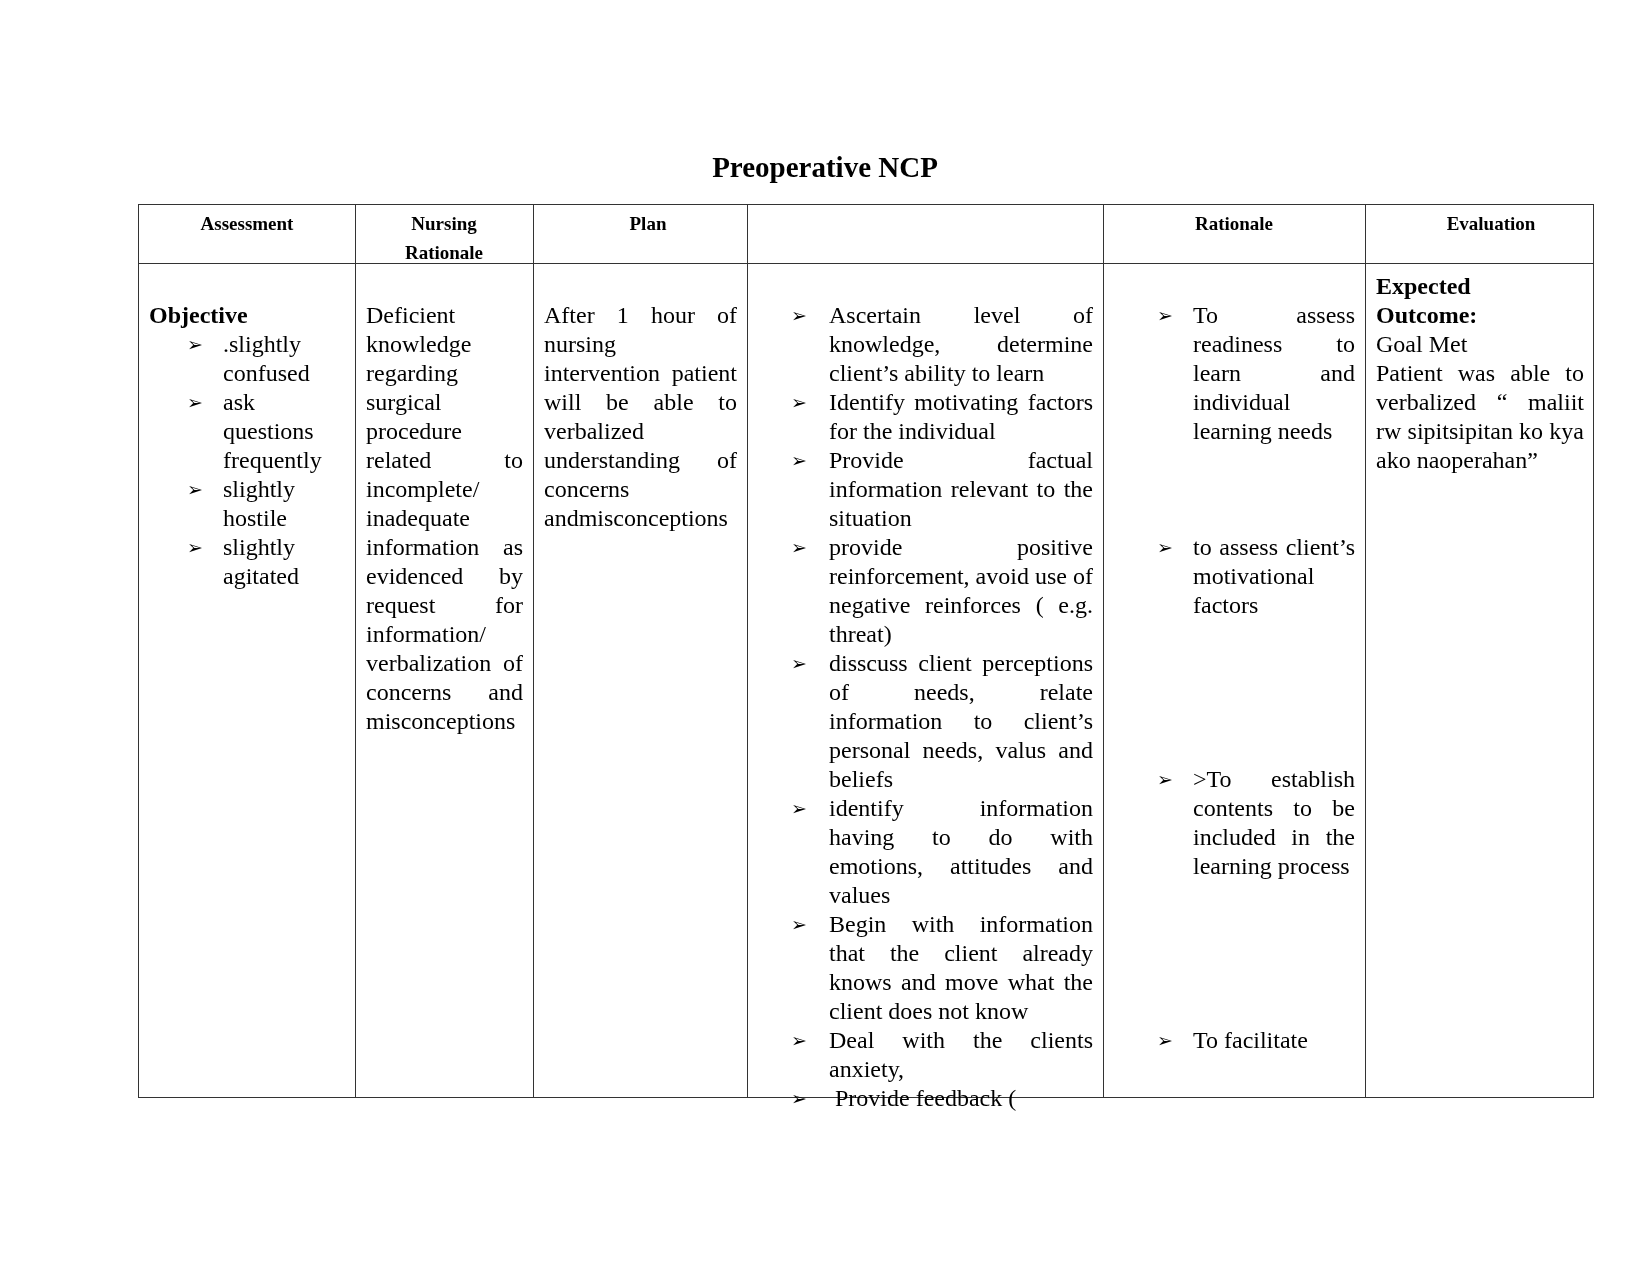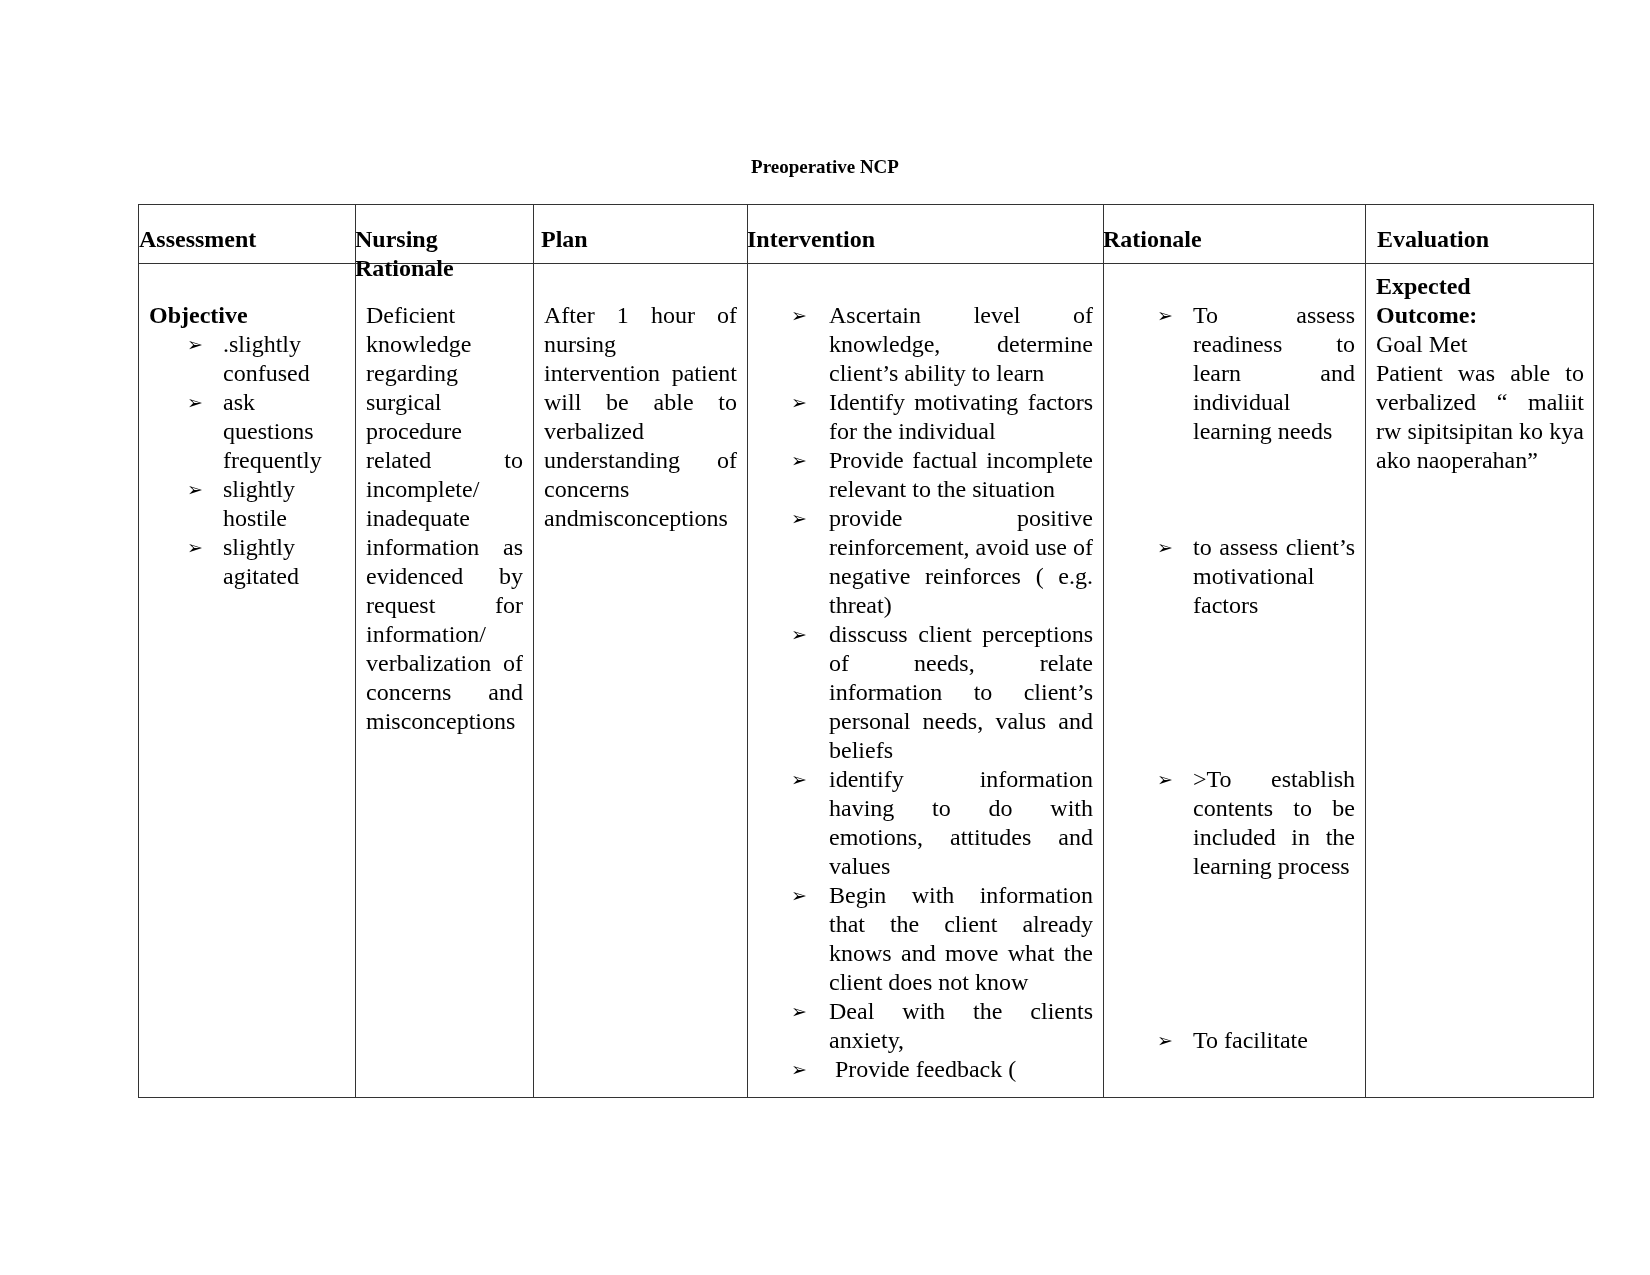--- a/index.html
+++ b/index.html
@@ -15,21 +15,21 @@
       font-family: "Liberation Serif", "DejaVu Serif", serif;
       color: #000;
     }
     .title {
       position: absolute;
       left: 0;
       width: 1650px;
       top: 150px;
       text-align: center;
       font-weight: bold;
-      font-size: 19px;
+      font-size: 29px;
       line-height: 34px;
     }
     .tbl {
       position: absolute;
       left: 138px;
       top: 204px;
       width: 1456px;
       height: 894px;
       border: 1.5px solid #333;
       box-sizing: border-box;
@@ -45,24 +45,24 @@
     }
     .vline {
       position: absolute;
       top: 0;
       bottom: 0;
       width: 0;
       border-left: 1.5px solid #333;
     }
     .hcell {
       position: absolute;
-      top: 20px;
-      text-align: left;
+      top: 4px;
+      text-align: center;
       font-weight: bold;
-      font-size: 24px;
+      font-size: 19px;
       line-height: 29px;
     }
     .cell {
       position: absolute;
       top: 59px;
       font-size: 24px;
       line-height: 29px;
     }
     .just {
       text-align: justify;
@@ -88,21 +88,20 @@
 
 <div class="tbl">
 
   <div class="hdr">
     <div class="hcell" style="left:0;width:216px;">Assessment</div>
     <div class="hcell" style="left:216px;width:178px;">
       <span class="line">Nursing</span>
       <span class="line">Rationale</span>
     </div>
     <div class="hcell" style="left:394px;width:214px;margin-left:8px;">Plan</div>
-    <div class="hcell" style="left:608px;width:356px;">Intervention</div>
     <div class="hcell" style="left:964px;width:262px;">Rationale</div>
     <div class="hcell" style="left:1226px;width:228px;margin-left:12px;">Evaluation</div>
   </div>
 
   <div class="vline" style="left:216px;"></div>
   <div class="vline" style="left:394px;"></div>
   <div class="vline" style="left:608px;"></div>
   <div class="vline" style="left:964px;"></div>
   <div class="vline" style="left:1226px;"></div>
 
@@ -134,21 +133,21 @@
     <div class="bul" style="padding-left:80px;">
       <span class="arrow" style="left:42px;">➢</span>
       <span>Ascertain level of knowledge, determine client’s ability to learn</span>
     </div>
     <div class="bul" style="padding-left:80px;">
       <span class="arrow" style="left:42px;">➢</span>
       <span>Identify motivating factors for the individual</span>
     </div>
     <div class="bul" style="padding-left:80px;">
       <span class="arrow" style="left:42px;">➢</span>
-      <span>Provide factual incomplete relevant to the situation</span>
+      <span>Provide factual information relevant to the situation</span>
     </div>
     <div class="bul" style="padding-left:80px;">
       <span class="arrow" style="left:42px;">➢</span>
       <span>provide positive reinforcement, avoid use of negative reinforces ( e.g. threat)</span>
     </div>
     <div class="bul" style="padding-left:80px;">
       <span class="arrow" style="left:42px;">➢</span>
       <span>disscuss client perceptions of needs, relate information to client’s personal needs, valus and beliefs</span>
     </div>
     <div class="bul" style="padding-left:80px;">

